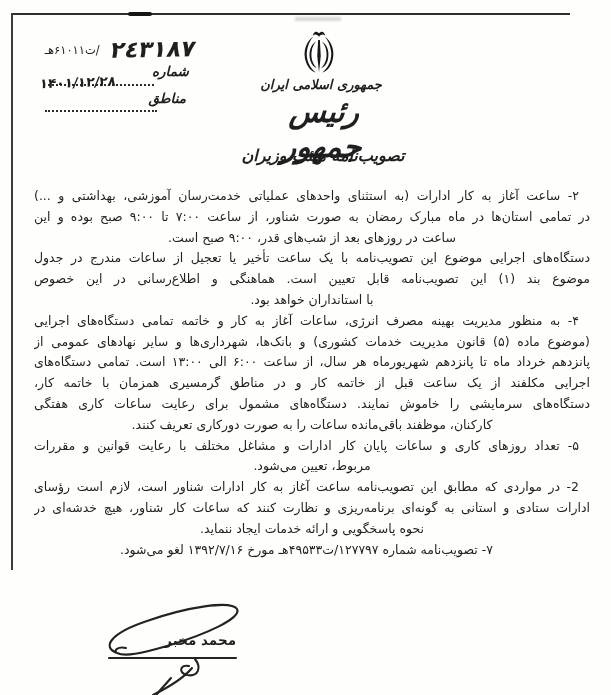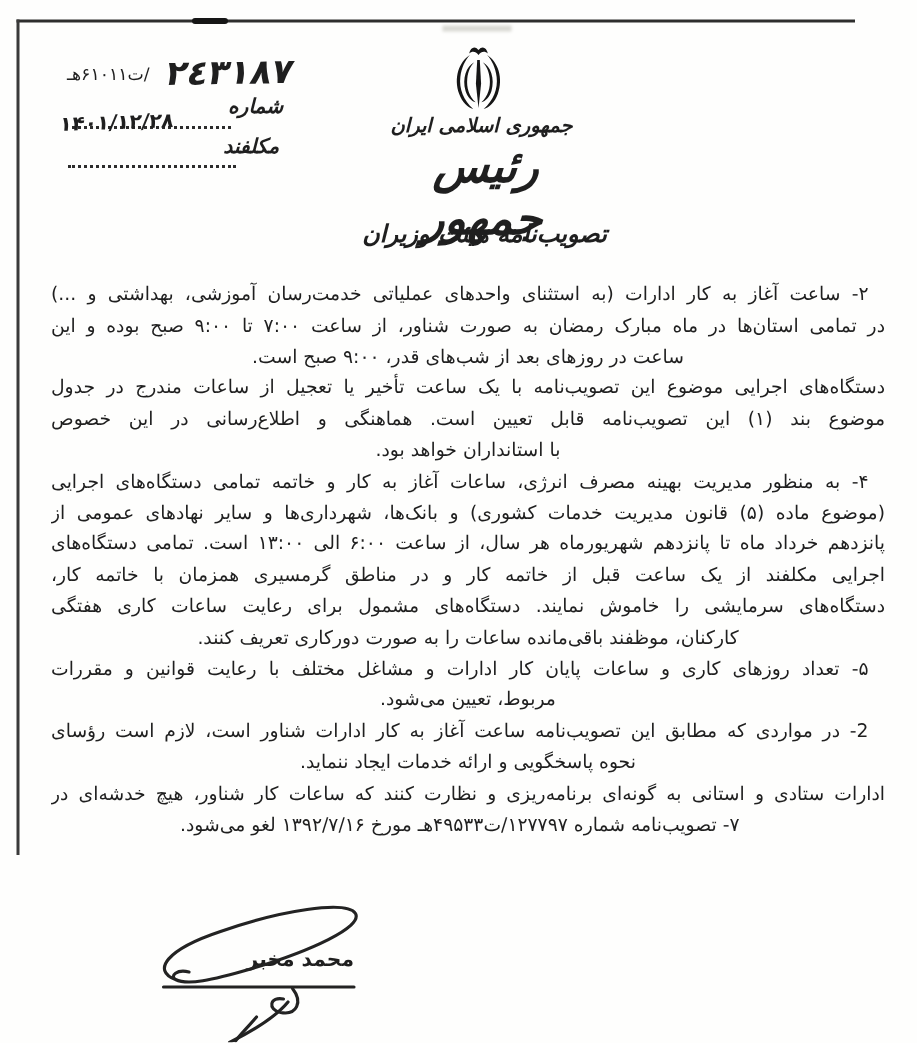--- a/index.html
+++ b/index.html
@@ -58,21 +58,21 @@
 <div class="top-rule-smudge"></div>
 <div class="left-rule"></div>
 
 <div class="ref-row">
   <span class="hand-number">٢٤٣١٨٧</span>
   <span class="printed-ref">/ت۶۱۰۱۱هـ</span>
 </div>
 <div class="label-script num-label">شماره</div>
 <div class="dots1"></div>
 <div class="hand-date">۱۴۰۱/۱۲/۲۸</div>
-<div class="label-script date-label">مکلفند</div>
+<div class="label-script date-label">مناطق</div>
 <div class="dots2"></div>
 
 <svg class="emblem" viewBox="0 0 40 50" aria-hidden="true">
   <g fill="#161616">
 
     <path d="M13.5 7 C14.5 2.5, 17.5 1.5, 20 4.5 C22.5 1.5, 25.5 2.5, 26.5 7 C24.5 5, 22 5.2, 20 8 C18 5.2, 15.5 5, 13.5 7 Z"></path>
 
     <path d="M19.1 11.5 L20.9 11.5 L21.8 28 L20 45 L18.2 28 Z"></path>
 
     <path d="M17 13 C11.5 16, 8.5 24, 11 33 C12.4 37.4, 15 40, 18 40.8 C13.4 36.6, 11.6 30.4, 12.2 24.4 C12.8 19, 14.6 15.4, 17 13 Z"></path>
@@ -98,22 +98,22 @@
   <div class="bl">با استانداران خواهد بود.</div>
   <div class="bl j f">۴- به منظور مدیریت بهینه مصرف انرژی، ساعات آغاز به کار و خاتمه تمامی دستگاه‌های اجرایی</div>
   <div class="bl j">(موضوع ماده (۵) قانون مدیریت خدمات کشوری) و بانک‌ها، شهرداری‌ها و سایر نهادهای عمومی از</div>
   <div class="bl j">پانزدهم خرداد ماه تا پانزدهم شهریورماه هر سال، از ساعت ۶:۰۰ الی ۱۳:۰۰ است. تمامی دستگاه‌های</div>
   <div class="bl j">اجرایی مکلفند از یک ساعت قبل از خاتمه کار و در مناطق گرمسیری همزمان با خاتمه کار،</div>
   <div class="bl j">دستگاه‌های سرمایشی را خاموش نمایند. دستگاه‌های مشمول برای رعایت ساعات کاری هفتگی</div>
   <div class="bl">کارکنان، موظفند باقی‌مانده ساعات را به صورت دورکاری تعریف کنند.</div>
   <div class="bl j f">۵- تعداد روزهای کاری و ساعات پایان کار ادارات و مشاغل مختلف با رعایت قوانین و مقررات</div>
   <div class="bl">مربوط، تعیین می‌شود.</div>
   <div class="bl j f">2- در مواردی که مطابق این تصویب‌نامه ساعت آغاز به کار ادارات شناور است، لازم است رؤسای</div>
+  <div class="bl j">ادارات ستادی و استانی به گونه‌ای برنامه‌ریزی و نظارت کنند که ساعات کار شناور، هیچ خدشه‌ای در</div>
   <div class="bl">نحوه پاسخگویی و ارائه خدمات ایجاد ننماید.</div>
-  <div class="bl j">ادارات ستادی و استانی به گونه‌ای برنامه‌ریزی و نظارت کنند که ساعات کار شناور، هیچ خدشه‌ای در</div>
   <div class="bl f">۷- تصویب‌نامه شماره ۱۲۷۷۹۷/ت۴۹۵۳۳هـ مورخ ۱۳۹۲/۷/۱۶ لغو می‌شود.</div>
 </div>
 
 <div class="sig-name">محمد مخبر</div>
 <div class="sig-title">معاون اول رئیس جمهور</div>
 <svg class="sig-scrawl" viewBox="0 0 180 99" aria-hidden="true">
   <g fill="none" stroke="#232323" stroke-width="2.1" stroke-linecap="round">
 
     <path d="M 22 57 C 6 51, 16 37, 52 25 C 92 11, 136 4, 142 13 C 147 22, 112 38, 72 50 C 46 57.5, 30 61, 22 57 C 18 54.5, 23 50, 31 52"></path>
 

